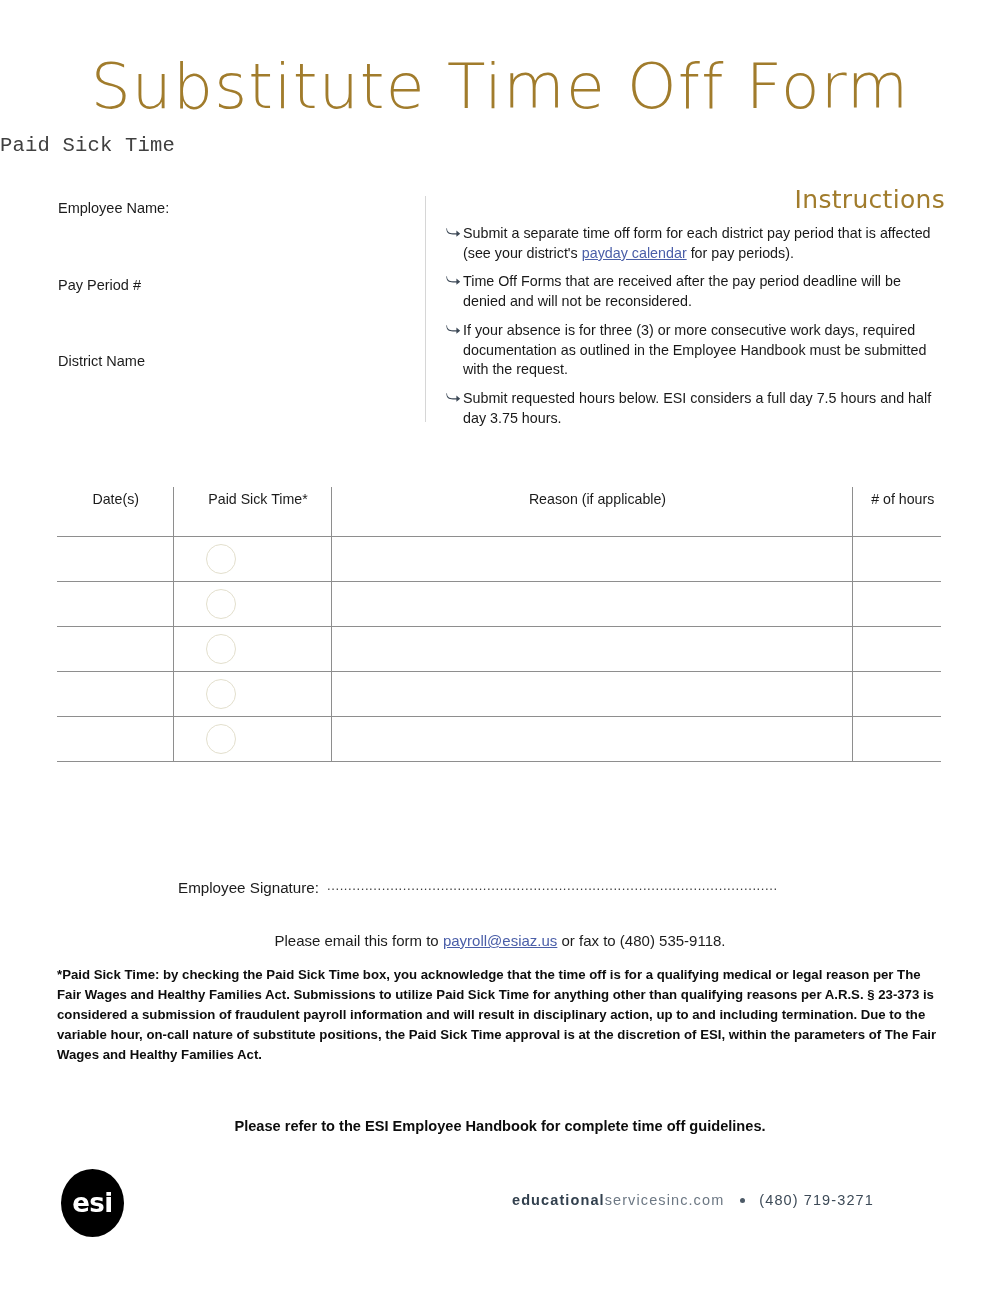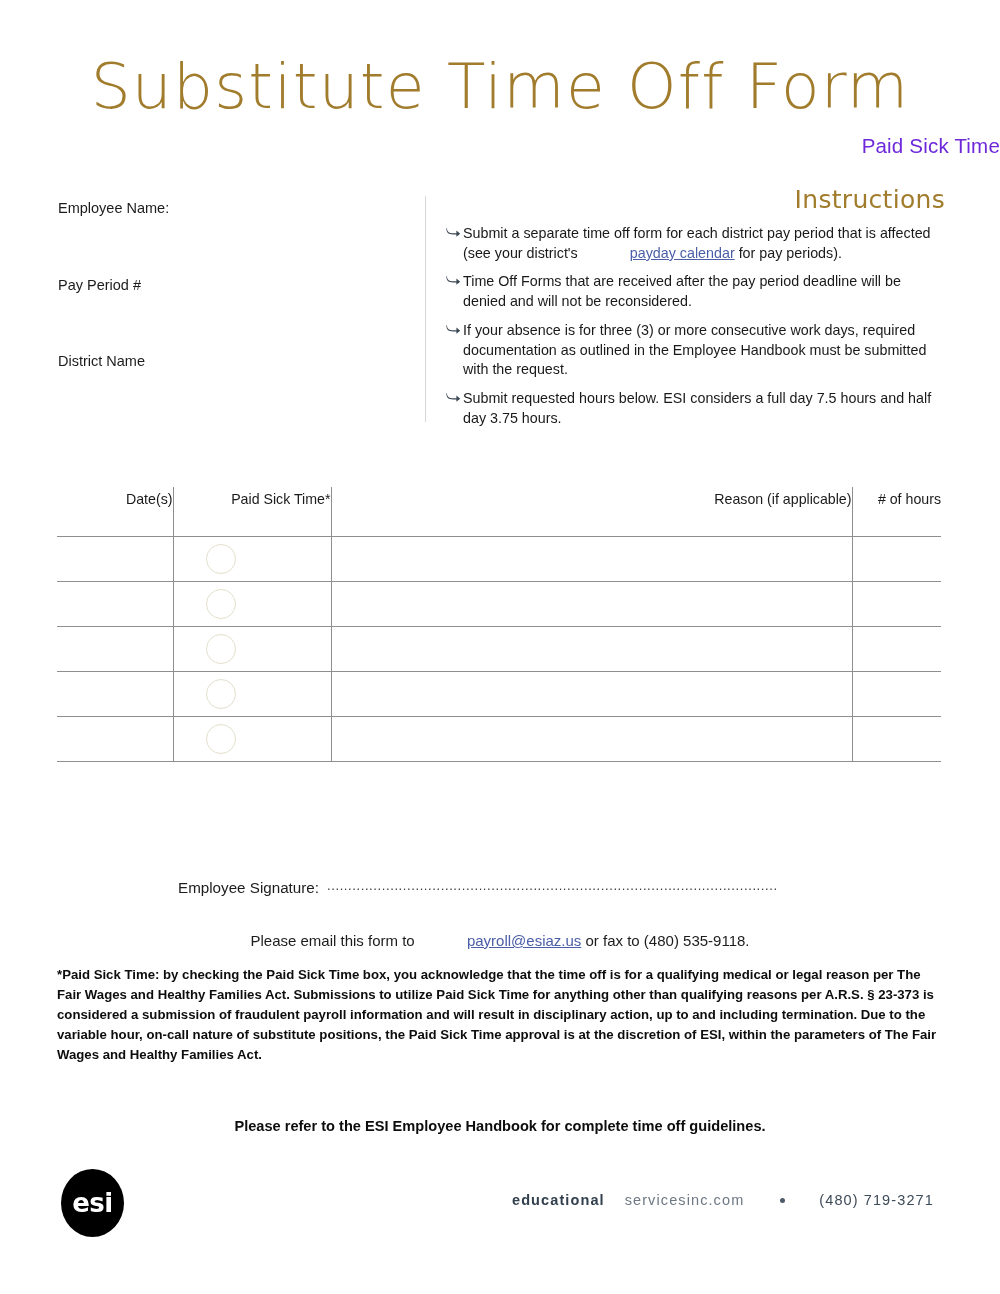--- a/index.html
+++ b/index.html
@@ -25,25 +25,26 @@
     font-weight: 300;
     letter-spacing: 1.2px;
     color: #a17c2c;
     font-family: "DejaVu Sans", sans-serif;
     line-height: 1.05;
     white-space: nowrap;
   }
   .subtitle {
     position: absolute;
     top: 134px; left: 0; width: 1000px;
-    text-align: right;
+    text-align: left;
     font-size: 20.5px;
     font-weight: 400;
-    color: #6d28d9;
+    color: #404040;
     letter-spacing: .2px;
+    font-family: Liberation Mono, monospace;
   }
 
   
   .fields { position: absolute; left: 57px; top: 200px; width: 356px; }
   .field-row {
     display: flex;
     align-items: baseline;
     font-size: 14.5px;
     color: #1c1c1c;
     margin-bottom: 46px;
@@ -105,37 +106,36 @@
     flex: 0 0 17px;
     color: #3b4755;
     font-size: 15px;
     line-height: 1.32;
     transform: translateY(-1px);
   }
   .inst-text { flex: 1 1 auto; }
   .link {
     color: #4a5ea8;
     text-decoration: underline;
-    margin-left: 48px;
   }
 
   
   .table-wrap {
     position: absolute;
     left: 57px; top: 487px;
     width: 884px;
   }
   .tbl { width: 100%; border-collapse: collapse; table-layout: fixed; }
   .tbl col.c1 { width: 116px; }
   .tbl col.c2 { width: 158px; }
   .tbl col.c3 { width: 521px; }
   .tbl col.c4 { width: 89px; }
 
   .tbl th {
-    text-align: right;
+    text-align: center;
     vertical-align: top;
     font-size: 14.2px;
     font-weight: 400;
     color: #1b1b1b;
     padding: 3px 0 0 12px;
     height: 49px;
     border-bottom: 1px solid #8e8e8e;
     border-right: 1px solid #8e8e8e;
     line-height: 1.32;
   }
@@ -218,21 +218,20 @@
 
   .footer-contact {
     position: absolute;
     left: 512px; top: 1192px;
     font-size: 14.5px;
     color: #3d4a57;
     letter-spacing: 1.1px;
     white-space: nowrap;
     display: flex;
     align-items: center;
-    gap: 20px;
   }
   .fc-bold { font-weight: bold; color: #32404e; }
   .fc-light { font-weight: 400; color: #6d7884; }
   .fc-dot {
     display: inline-block;
     width: 5px; height: 5px;
     border-radius: 50%;
     background: #4d5a67;
     margin: 0 14px 0 16px;
   }

